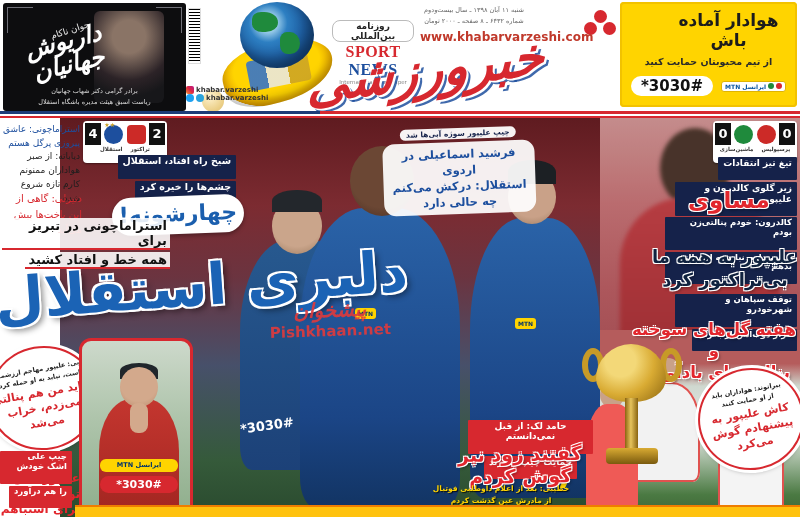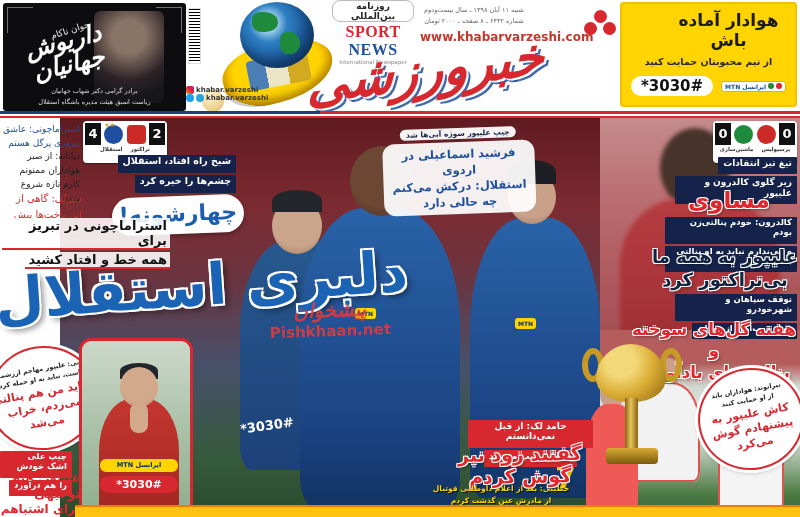--- a/index.html
+++ b/index.html
@@ -34,21 +34,21 @@
   .globe { position:absolute; left:18px; top:0; width:74px; height:66px; border-radius:50%;
       background:radial-gradient(circle at 38% 32%, #bfe6f7 0 8%, #2d7fc2 30%, #1e5fa3 55%, #0f3f7d 100%);
       box-shadow:inset -6px -8px 12px rgba(0,0,0,.35); }
   .globe .land { position:absolute; background:#1f8a3c; border-radius:40% 60% 55% 45%; }
   .swoosh { position:absolute; left:0; top:40px; width:112px; height:60px;
       background:radial-gradient(ellipse at 50% 40%, #ffd400 0 55%, #e8a400 75%, transparent 76%);
       border-radius:50% 50% 60% 40%; transform:rotate(-14deg); box-shadow:inset 0 -6px 10px rgba(0,0,0,.25); }
   .swoosh .pictos { position:absolute; left:26px; top:14px; width:62px; height:30px;
       background:linear-gradient(90deg,#2b6fd4 0 30%, #e8e8e8 30% 65%, #caa227 65%);
       border-radius:4px; opacity:.85; transform:rotate(3deg); }
-  .sportnews { left:332px; top:0; width:82px; text-align:center; }
+  .sportnews { left:332px; top:20px; width:82px; text-align:center; }
   .sportnews .fa { font-size:9px; font-weight:bold; color:#222; border:1px solid #bbb; border-radius:8px; padding:0 4px; display:inline-block; }
   .sportnews .en { font-size:16px; font-weight:bold; letter-spacing:.5px;font-family:Liberation Serif, serif; }
   .sportnews .en .red { color:#d7282f; } .sportnews .en .blue { color:#1d4f9e; }
   .sportnews .tiny { font-size:5.5px; color:#888; }
 
   .masthead-title { left:238px; top:30px; width:375px; height:84px; text-align:center;
       font-size:52px; font-weight:bold; font-style:italic; color:#d7282f; line-height:80px;
       transform:rotate(-7deg) skewX(-8deg);
       text-shadow:2px 2px 0 #fff, 4px 4px 0 rgba(29,79,158,.85); }
   .tridots { left:584px; top:10px; width:34px; height:30px; }
@@ -121,21 +121,21 @@
       box-shadow:0 1px 2px rgba(0,0,0,.4); padding:2px 2px 0; z-index:4; }
   .scorebox .r1 { display:flex; direction:ltr; justify-content:space-between; align-items:center; }
   .scorebox .sq { width:16px; height:22px; background:#111; color:#fff; font-size:13px; font-weight:bold;
       text-align:center; line-height:22px; }
   .scorebox .lg { width:19px; height:19px; border-radius:50%; position:relative; }
   .scorebox .stars { position:absolute; top:-4px; font-size:6px; color:#caa227; }
   .scorebox .r2 { display:flex; direction:ltr; justify-content:center; gap:8px; font-size:5.5px;
       color:#333; font-weight:bold; margin-top:1px; }
 
   .strap { display:inline-block; background:#15224a; color:#fff; font-weight:bold;
-      padding:1px 5px 6px; margin-top:2px; border-radius:1px; }
+      padding:1px 5px 12px; margin-top:2px; border-radius:1px; }
   .strap-red { background:#d7282f; }
   .strap-col { position:absolute; text-align:right; line-height:1.15; }
   .strap-col.center { text-align:center; }
 
   .stroke-w { text-shadow:-1px -1px 0 #fff,1px -1px 0 #fff,-1px 1px 0 #fff,1px 1px 0 #fff,2px 2px 3px rgba(0,0,0,.35); }
   .stroke-w-lg { text-shadow:-2px -2px 0 #fff,2px -2px 0 #fff,-2px 2px 0 #fff,2px 2px 0 #fff,4px 4px 6px rgba(0,0,0,.45); }
 
   .headline-pill { position:absolute; background:#fff; border-radius:20px; color:#1b5fae;
       font-weight:bold; text-align:center; box-shadow:0 2px 4px rgba(0,0,0,.35); }
   .subhead { position:absolute; font-weight:bold; color:#111; }

